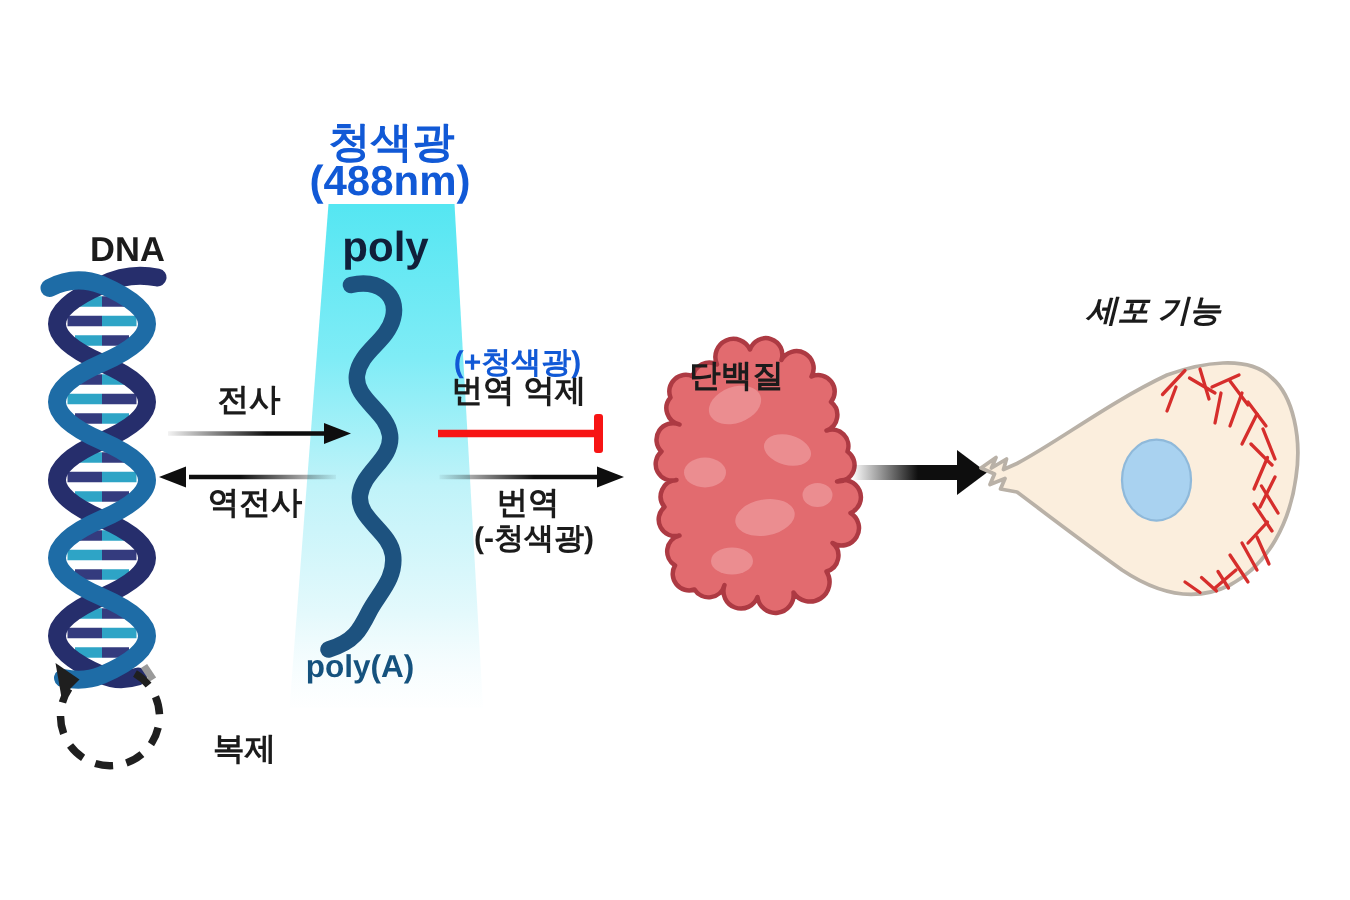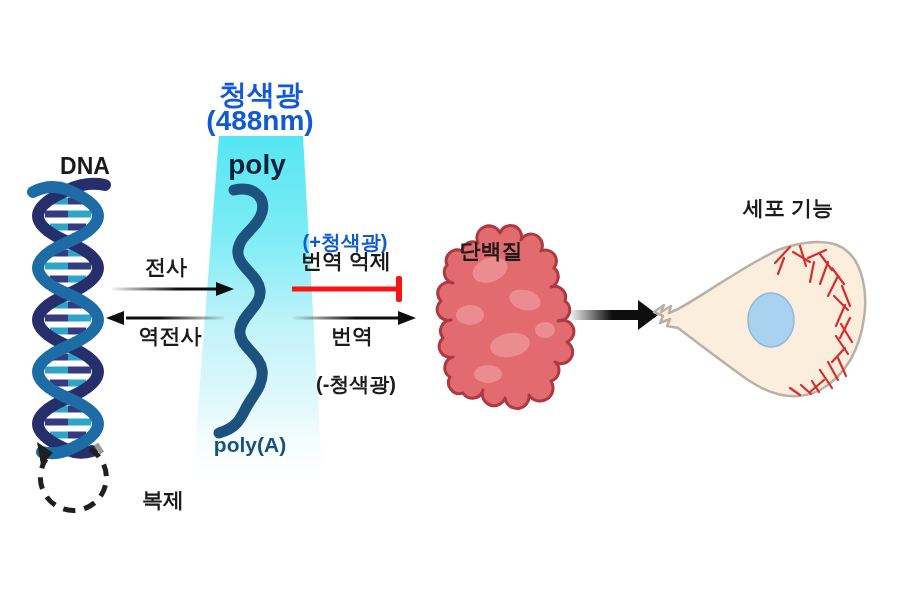--- a/index.html
+++ b/index.html
@@ -7,21 +7,21 @@
     position:relative;width:900px;height:600px;background:#ffffff;overflow:hidden;
     font-family:"Liberation Sans","DejaVu Sans",sans-serif;
   }
   #art{position:absolute;left:0;top:0;}
   .lbl{
     position:absolute;transform:translateX(-50%);
     font-weight:700;white-space:nowrap;line-height:1.1;
     color:var(--c-dark_text);
   }
   .lbl.blue{color:var(--c-blue_text);}
-  .lbl.polya{color:var(--c-poly_a_text);margin-left:10px;}
+  .lbl.polya{color:var(--c-poly_a_text);}
   .lbl.mrna{color:var(--c-mrna_text);}
   .fs23{font-size:23px;margin-left:16px;} .fs22{font-size:28px;} .fs21{font-size:21px;} .fs20{font-size:20px;}
   
   .beam{fill:url(#beamG);}
   .mrna-strand{stroke:var(--c-mrna_strand);fill:none;stroke-width:11;stroke-linecap:round;}
   .strand-navy{stroke:var(--c-dna_strand_navy);fill:none;stroke-width:12;stroke-linecap:round;}
   .strand-blue{stroke:var(--c-dna_strand_blue);fill:none;stroke-width:12;stroke-linecap:round;}
   .rung-t{stroke:var(--c-dna_rung_teal);stroke-width:7;}
   .rung-n{stroke:var(--c-dna_rung_navy);stroke-width:7;}
   .gray-dash{stroke:var(--c-gray_dash);stroke-width:5;stroke-linecap:butt;}
@@ -203,18 +203,18 @@
   <div class="lbl fs23" style="left:69px;top:154px;">DNA</div>
   <div class="lbl blue fs22" style="left:261px;top:80px;">청색광</div>
   <div class="lbl blue fs22" style="left:260px;top:106px;">(488nm)</div>
   <div class="lbl mrna fs22" style="left:257px;top:150px;">poly</div>
   <div class="lbl polya fs21" style="left:240px;top:433px;">poly(A)</div>
   <div class="lbl fs21" style="left:166px;top:255px;">전사</div>
   <div class="lbl fs21" style="left:170px;top:324px;">역전사</div>
   <div class="lbl blue fs20" style="left:345px;top:231px;">(+청색광)</div>
   <div class="lbl fs21" style="left:346px;top:249px;">번역 억제</div>
   <div class="lbl fs21" style="left:352px;top:324px;">번역</div>
-  <div class="lbl fs20" style="left:356px;top:348px;margin-top:25px;">(-청색광)</div>
+  <div class="lbl fs20" style="left:356px;top:348px;">(-청색광)</div>
   <div class="lbl fs21" style="left:134px;top:488px;margin-left:29px;">복제</div>
   <div class="lbl fs21" style="left:491px;top:195px;margin-top:44px;">단백질</div>
-  <div class="lbl fs21" style="left:788px;top:196px;">세포 기능</div>
+  <div class="lbl fs21" style="left:769px;top:196px;font-style:italic;">세포 기능</div>
 
 </div>
 
 </body></html>

